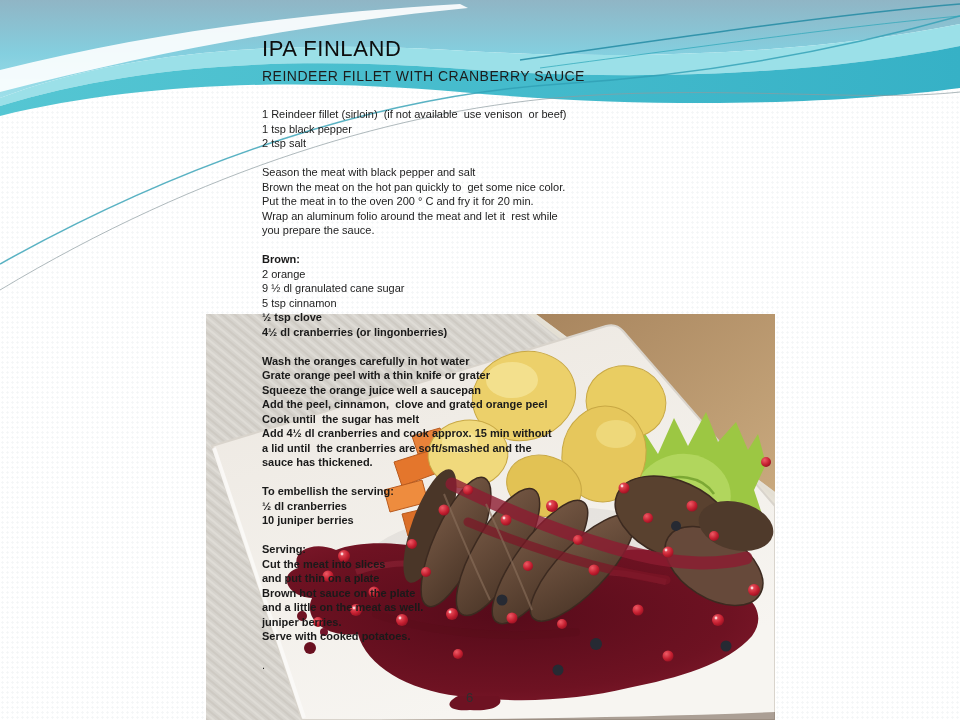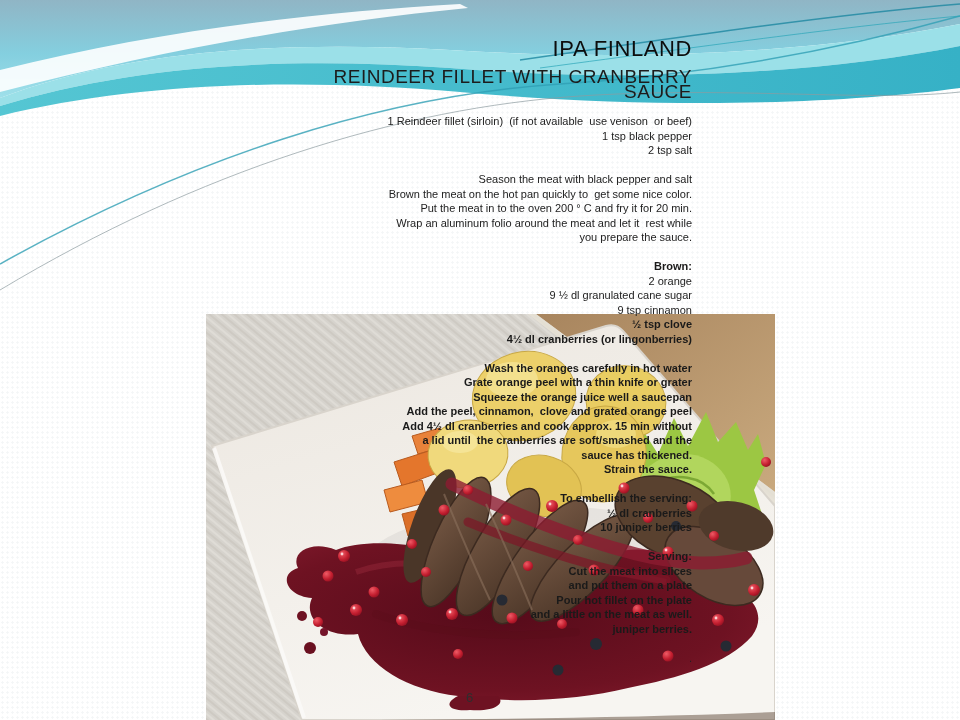--- a/index.html
+++ b/index.html
@@ -6,24 +6,24 @@
   .slide {
     position:relative; width:960px; height:720px; overflow:hidden;
     background-color:#ffffff;
     background-image: radial-gradient(circle, rgba(110,140,150,0.07) 1px, transparent 1.3px);
     background-size: 5px 5px;
     font-family:"Liberation Sans", sans-serif;
   }
   .wave-svg { position:absolute; top:0; left:0; z-index:0; display:block; }
   .photo { position:absolute; left:206px; top:314px; width:569px; height:406px; z-index:1; }
   .photo svg { display:block; }
-  .content { position:absolute; left:262px; top:36px; width:430px; z-index:2; color:#1c1c1c;text-align:right; }
+  .content { position:absolute; left:262px; top:36px; width:430px; z-index:2; color:#1c1c1c; }
   .title { margin:0; font-size:22px; line-height:25px; font-weight:400; letter-spacing:0.6px; color:#0d0d0d; }
-  .subtitle { margin:8px 0 0 0; font-size:19px; line-height:15px; font-weight:400; letter-spacing:0.5px; color:#1c1c1c; }
-  .body { margin-top:15px; font-size:11px; color:#222; }
+  .subtitle { margin:8px 0 0 0; font-size:14px; line-height:15px; font-weight:400; letter-spacing:0.5px; color:#1c1c1c; }
+  .body { margin-top:23px; font-size:11px; color:#222; }
   .bodyline { height:14.5px; line-height:14.5px; white-space:pre; }
   .bodyline.b { font-weight:700; color:#1a1a1a; }
   .pagenum { position:absolute; left:466px; top:690px; z-index:3; font-size:13px; color:#2e2e2e; }
 </style>
 </head>
 <body>
 
 <div class="slide">
 
   <svg class="wave-svg" width="960" height="330" viewBox="0 0 960 330">
@@ -211,43 +211,44 @@
         <div class="bodyline">&nbsp;</div>
         <div class="bodyline">Season the meat with black pepper and salt</div>
         <div class="bodyline">Brown the meat on the hot pan quickly to  get some nice color.</div>
         <div class="bodyline">Put the meat in to the oven 200 ° C and fry it for 20 min.</div>
         <div class="bodyline">Wrap an aluminum folio around the meat and let it  rest while</div>
         <div class="bodyline">you prepare the sauce.</div>
         <div class="bodyline">&nbsp;</div>
         <div class="bodyline b">Brown:</div>
         <div class="bodyline">2 orange</div>
         <div class="bodyline">9 ½ dl granulated cane sugar</div>
-        <div class="bodyline">9 tsp cinnamon</div>
+        <div class="bodyline">5 tsp cinnamon</div>
         <div class="bodyline b">½ tsp clove</div>
         <div class="bodyline b">4½ dl cranberries (or lingonberries)</div>
         <div class="bodyline">&nbsp;</div>
         <div class="bodyline b">Wash the oranges carefully in hot water</div>
         <div class="bodyline b">Grate orange peel with a thin knife or grater</div>
         <div class="bodyline b">Squeeze the orange juice well a saucepan</div>
         <div class="bodyline b">Add the peel, cinnamon,  clove and grated orange peel</div>
+        <div class="bodyline b">Cook until  the sugar has melt</div>
         <div class="bodyline b">Add 4½ dl cranberries and cook approx. 15 min without</div>
         <div class="bodyline b">a lid until  the cranberries are soft/smashed and the</div>
         <div class="bodyline b">sauce has thickened.</div>
-        <div class="bodyline b">Strain the sauce.</div>
         <div class="bodyline">&nbsp;</div>
         <div class="bodyline b">To embellish the serving:</div>
         <div class="bodyline b">½ dl cranberries</div>
         <div class="bodyline b">10 juniper berries</div>
         <div class="bodyline">&nbsp;</div>
         <div class="bodyline b">Serving:</div>
         <div class="bodyline b">Cut the meat into slices</div>
-        <div class="bodyline b">and put them on a plate</div>
-        <div class="bodyline b">Pour hot fillet on the plate</div>
+        <div class="bodyline b">and put thin on a plate</div>
+        <div class="bodyline b">Brown hot sauce on the plate</div>
         <div class="bodyline b">and a little on the meat as well.</div>
         <div class="bodyline b">juniper berries.</div>
+        <div class="bodyline b">Serve with cooked potatoes.</div>
         <div class="bodyline">&nbsp;</div>
         <div class="bodyline">.</div>
       </div>
   </div>
 
   <div class="pagenum">6</div>
 
 </div>
 
 </body></html>

